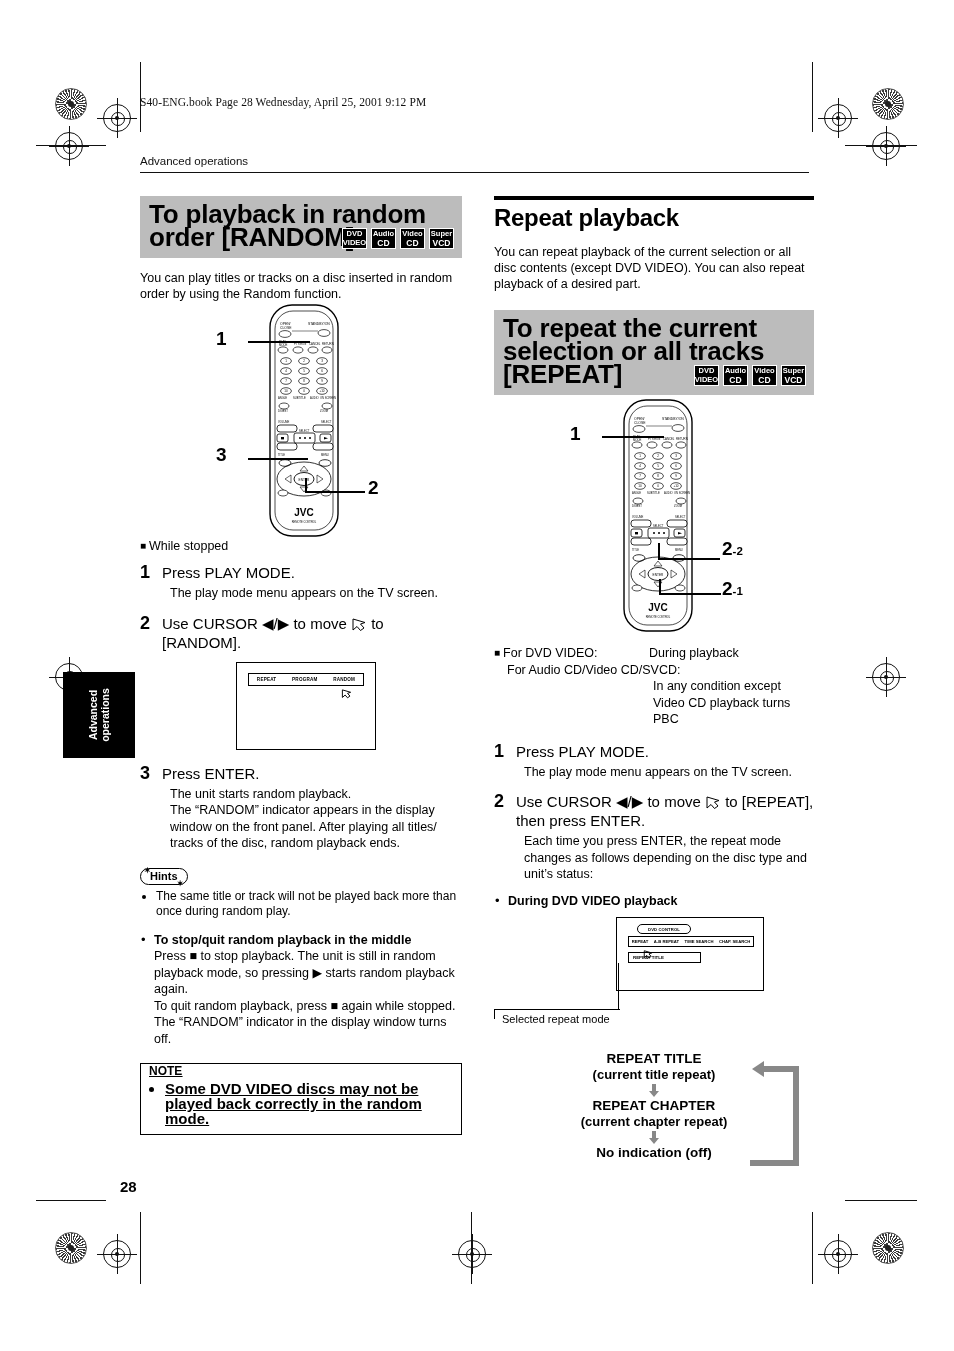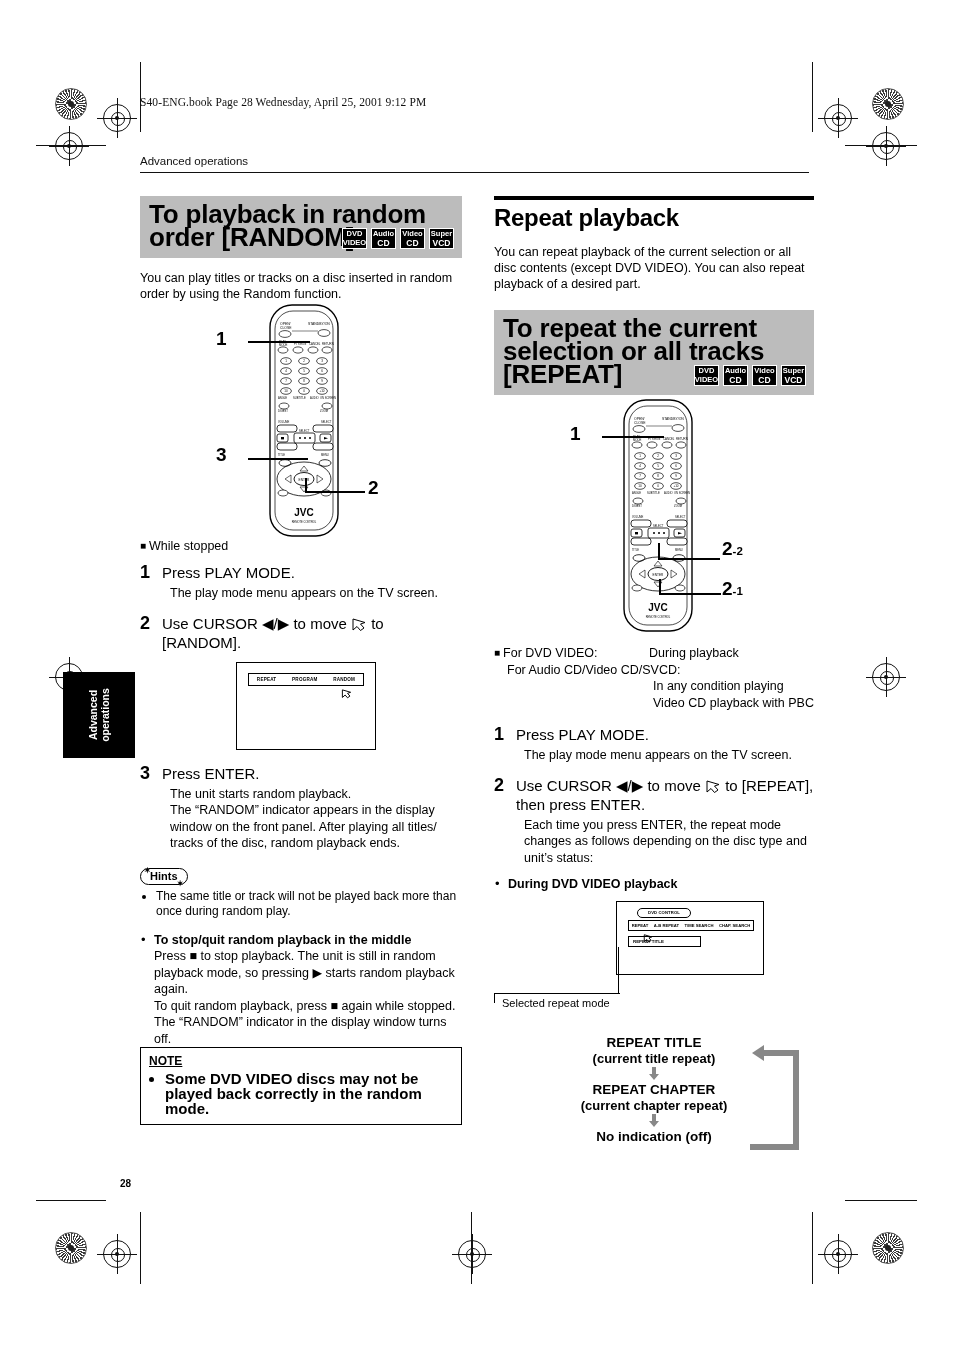--- a/index.html
+++ b/index.html
@@ -26,21 +26,21 @@
   .filehdr{position:absolute;left:140px;top:96px;font-family:"Liberation Serif",serif;font-size:11.5px;letter-spacing:.1px;color:#111;white-space:nowrap;}
   .crumb{position:absolute;left:140px;top:155px;font-size:11.5px;color:#111;}
   .crumbrule{position:absolute;left:140px;top:172px;width:669px;height:1.4px;background:#111;}
 
   .sidetab{position:absolute;left:63px;top:672px;width:72px;height:86px;background:#000;}
   .sidetab span{position:absolute;left:0;top:0;width:86px;height:72px;
      transform:rotate(-90deg);transform-origin:0 0;translate:0 86px;
      color:#fff;font-size:10.5px;font-weight:bold;line-height:12.5px;
      display:flex;align-items:center;justify-content:center;text-align:center;}
 
-  .pagenum{position:absolute;left:120px;top:1178px;font-size:10px;font-weight:bold;}
+  .pagenum{position:absolute;left:120px;top:1178px;font-size:15px;font-weight:bold;}
 
   .colL{position:absolute;left:140px;top:196px;width:322px;}
   .colR{position:absolute;left:494px;top:196px;width:320px;}
 
   
   .grayhead{background:#bcbcbc;padding:7px 9px 9px 9px;position:relative;}
   .grayhead h2{margin:0;font-size:26px;font-weight:bold;line-height:23px;letter-spacing:-.2px;}
   .badges{position:absolute;right:8px;bottom:9px;display:flex;gap:4px;}
   .badge{background:#000;color:#fff;width:25px;height:21px;display:flex;flex-direction:column;
     align-items:center;justify-content:center;line-height:8.5px;font-size:7.5px;font-weight:bold;
@@ -71,21 +71,21 @@
 
   .hintbadge{display:inline-block;border:1.4px solid #000;border-radius:9px;padding:1px 9px 2px 9px;font-size:11px;font-weight:bold;position:relative;}
   .hintwrap{margin-top:14px;position:relative;}
   .hintlist{font-size:12px;line-height:15.5px;margin:4px 0 0 0;padding-left:16px;}
   .hintlist li{margin-bottom:0;}
 
   .bullethead{font-size:12.5px;font-weight:bold;line-height:16.5px;}
   .blk{position:relative;padding-left:14px;margin-top:12px;}
   .blk .dot{position:absolute;left:1px;top:0px;font-size:13px;}
 
-  .note{border:1.4px solid #000;padding:6px 8px 8px 8px;}
+  .note{border:1.4px solid #000;padding:0 8px 8px 8px;margin-top:16px;text-decoration:underline;}
   .note .nt{font-size:12px;font-weight:bold;text-decoration:underline;}
   .note ul{margin:3px 0 0 0;padding-left:16px;}
   .note li{font-size:15px;line-height:15px;font-weight:bold;}
 
   
   .ctrlbox{border:1px solid #000;width:146px;height:72px;position:relative;margin:8px 0 0 122px;background:#fff;}
   .ctrlpill{position:absolute;left:20px;top:6px;width:52px;height:8px;border:1px solid #000;border-radius:6px;
      font-size:4.2px;font-weight:bold;display:flex;align-items:center;justify-content:center;letter-spacing:.1px;}
   .ctrlbar{position:absolute;left:11px;top:18px;width:124px;height:9px;border:1.2px solid #000;
      display:flex;align-items:center;justify-content:space-around;font-size:4.2px;font-weight:bold;}
@@ -538,21 +538,21 @@
 
   <div style="position:absolute;left:494px;top:645px;width:320px;">
 
     <div class="bodytxt">
       <div style="display:flex;">
         <span class="sq" style="font-size:10px;margin-right:3px;">■</span>
         <span style="width:146px;">For DVD VIDEO:</span>
         <span>During playback</span>
       </div>
       <div style="padding-left:13px;">For Audio CD/Video CD/SVCD:</div>
-      <div style="padding-left:159px;">In any condition playing Video CD playback with PBC</div>
+      <div style="padding-left:159px;">In any condition except Video CD playback turns PBC</div>
     </div>
 
     <div class="step" style="margin-top:14px;">
       <div class="no">1</div>
       <div class="ttl">Press PLAY MODE.</div>
       <div class="sub">The play mode menu appears on the TV screen.</div>
     </div>
 
     <div class="step">
       <div class="no">2</div>

